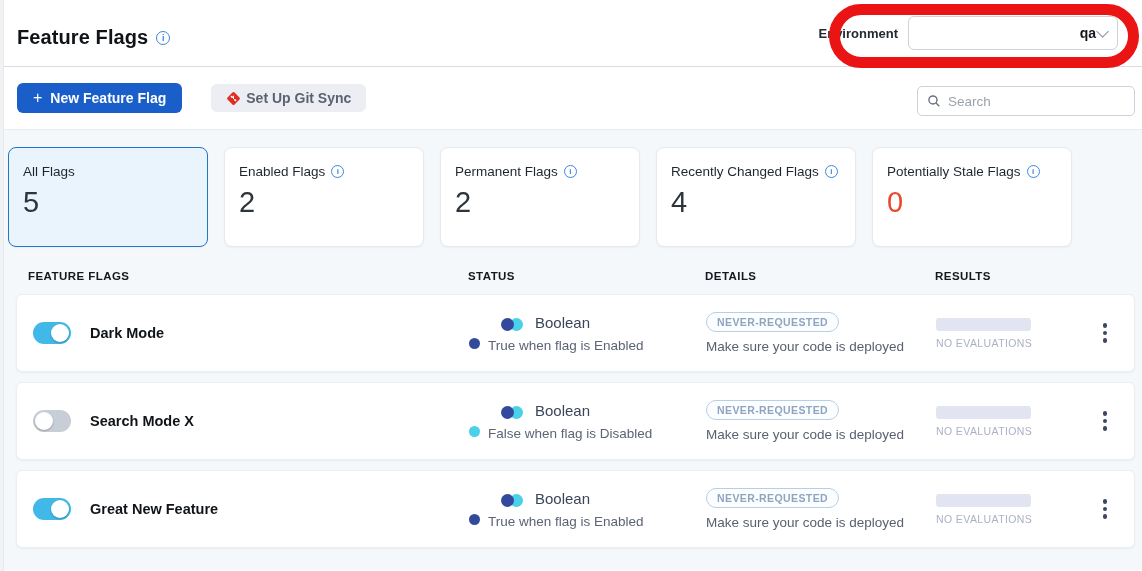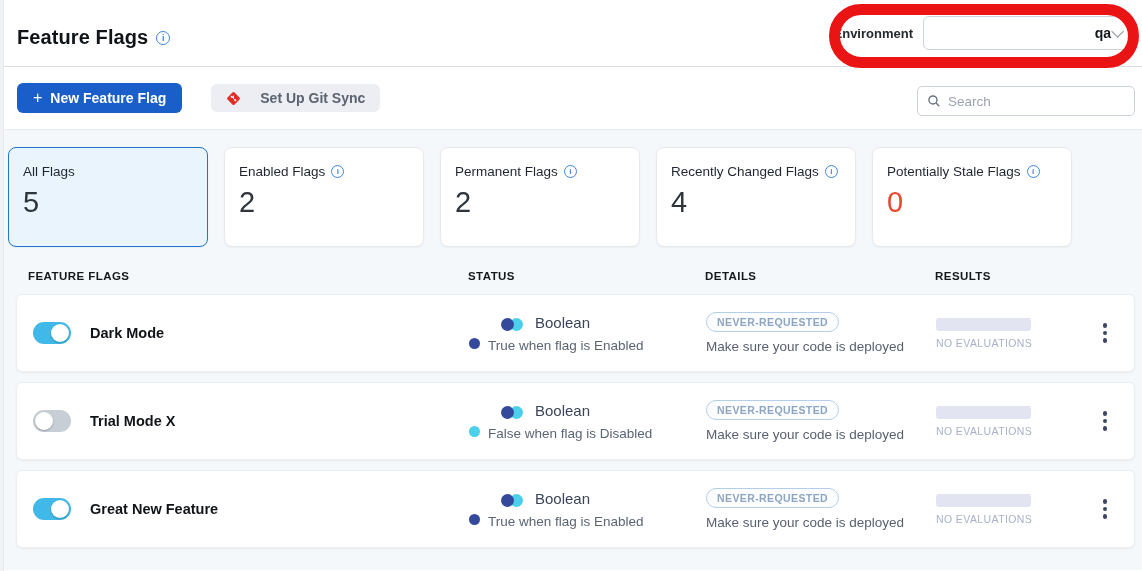--- a/index.html
+++ b/index.html
@@ -22,21 +22,21 @@
     border-bottom: 1px solid #d9dde2; padding: 26px 0 0 17px;
   }
   .page-title-row { display: flex; align-items: center; gap: 8px; }
   .page-title { font-size: 20px; font-weight: 700; color: #101418; letter-spacing: .1px; }
   .info-icon {
     display: inline-flex; align-items: center; justify-content: center;
     width: 14px; height: 14px; border: 1.4px solid #3f86d9; border-radius: 50%;
     color: #3f86d9; font-size: 9px; font-weight: 700; font-style: normal; flex: 0 0 auto;
   }
   .env-group {
-    position: absolute; top: 16px; right: 9px;
+    position: absolute; top: 16px; right: 24px;
     display: flex; align-items: center; gap: 10px; z-index: 10;
   }
   .env-label { font-size: 13px; font-weight: 600; color: #23292f; }
   .env-select {
     width: 210px; height: 34px; background: #fff; border: 1px solid #ccd2d9;
     border-radius: 6px; display: flex; align-items: center; justify-content: flex-end;
     padding: 0 12px; cursor: pointer;
   }
   .env-select-value { font-size: 14px; font-weight: 600; color: #14181c; }
   .chevron-down {
@@ -56,21 +56,21 @@
   .btn-primary {
     height: 30px; padding: 0 16px; background: #1a5fc9; color: #fff;
     border: none; border-radius: 6px; font-size: 14px; font-weight: 700;
     display: inline-flex; align-items: center; gap: 8px; cursor: pointer;
     font-family: inherit;
   }
   .plus-glyph { font-size: 16px; font-weight: 400; line-height: 1; }
   .btn-gitsync {
     height: 28px; margin-left: 29px; padding: 0 15px; background: #eceef3; color: #5b6270;
     border: none; border-radius: 6px; font-size: 14px; font-weight: 700;
-    display: inline-flex; align-items: center; gap: 19px; cursor: pointer;
+    display: inline-flex; align-items: center; gap: 5px; cursor: pointer;
     font-family: inherit;
   }
   .git-icon { width: 15px; height: 15px; flex: 0 0 auto; }
   .search-box {
     position: absolute; right: 7px; top: 19px; width: 218px; height: 30px;
     border: 1px solid #ccd2d9; border-radius: 5px; background: #fff;
     display: flex; align-items: center; padding: 8px 9px; gap: 7px;
   }
   .search-box input {
     border: none; outline: none; flex: 1; font-size: 13.5px; font-family: inherit;
@@ -275,21 +275,21 @@
               <span></span>
               <span></span>
             </div>
     </div>
   </div>
         <div class="flag-row">
     <div class="cell-name">
       <div class="toggle">
               <div class="knob"></div>
             </div>
-      <a class="flag-name">Trial Mode X</a>
+      <a class="flag-name">Search Mode X</a>
     </div>
     <div class="cell-details">
       <div class="type-line">
         <span class="bool-icon">
                 <span class="c2"></span>
                 <span class="c1"></span>
               </span>
         <span class="type-label">Boolean</span>
       </div>
       <div class="default-line">

